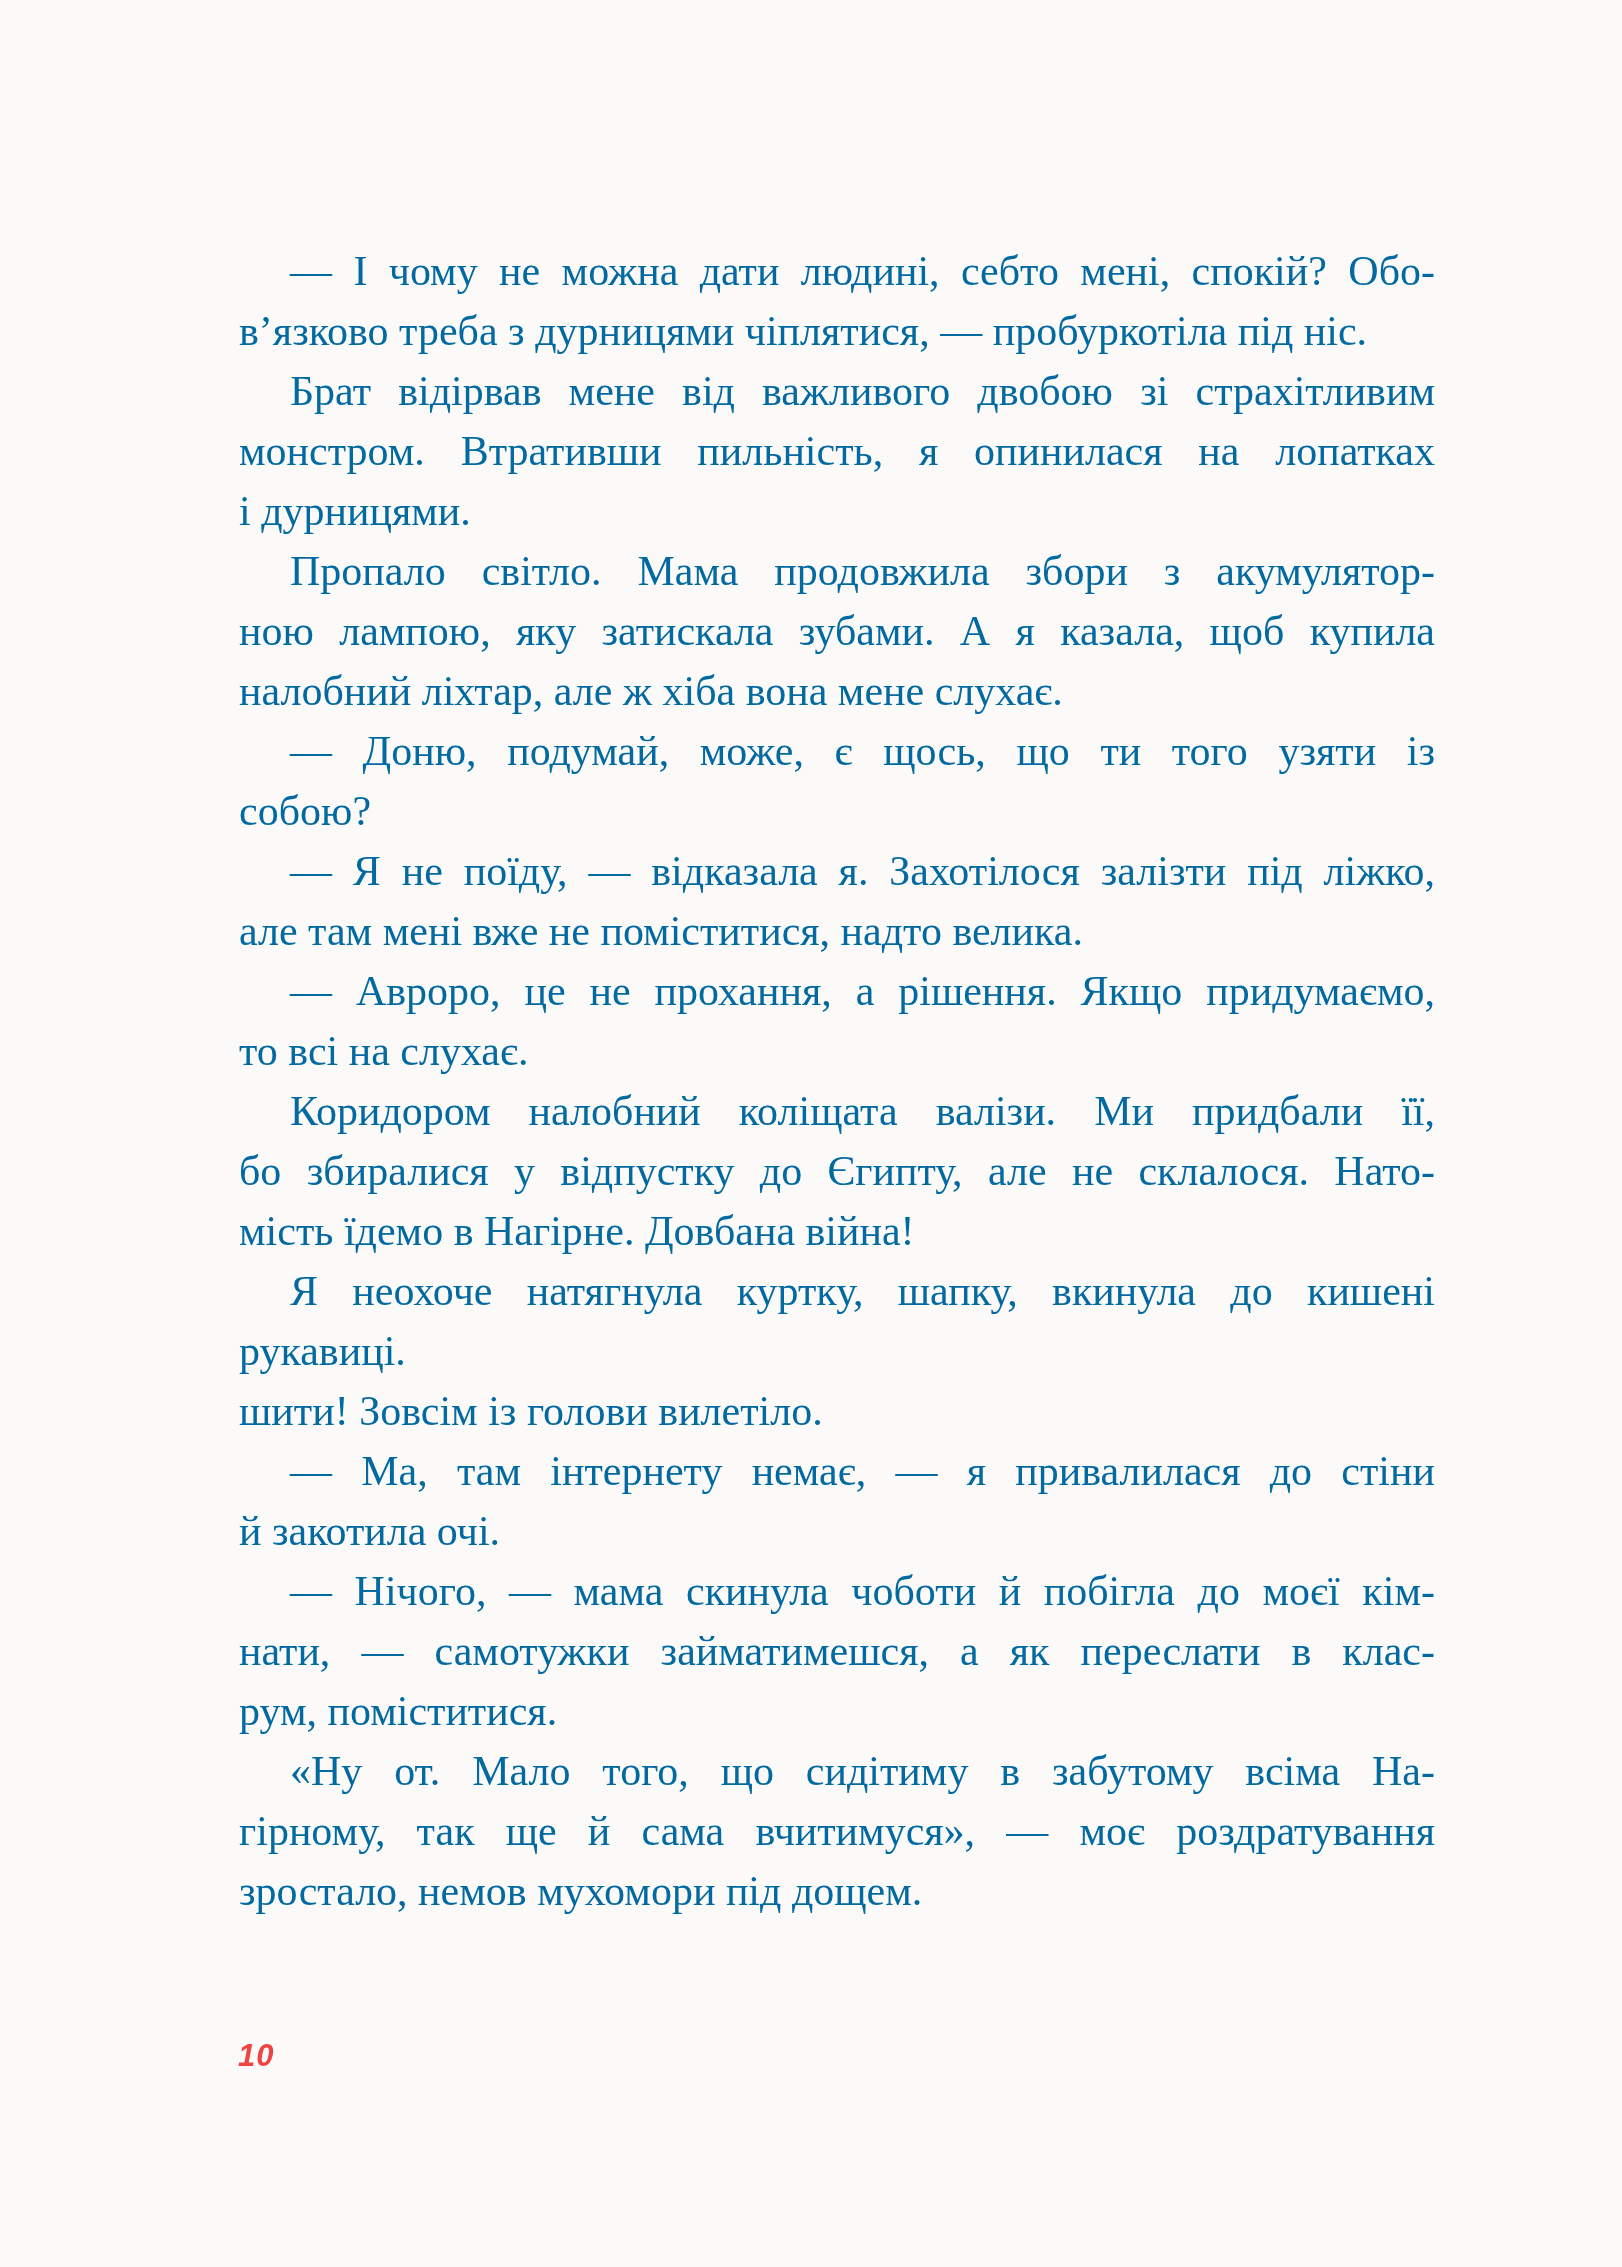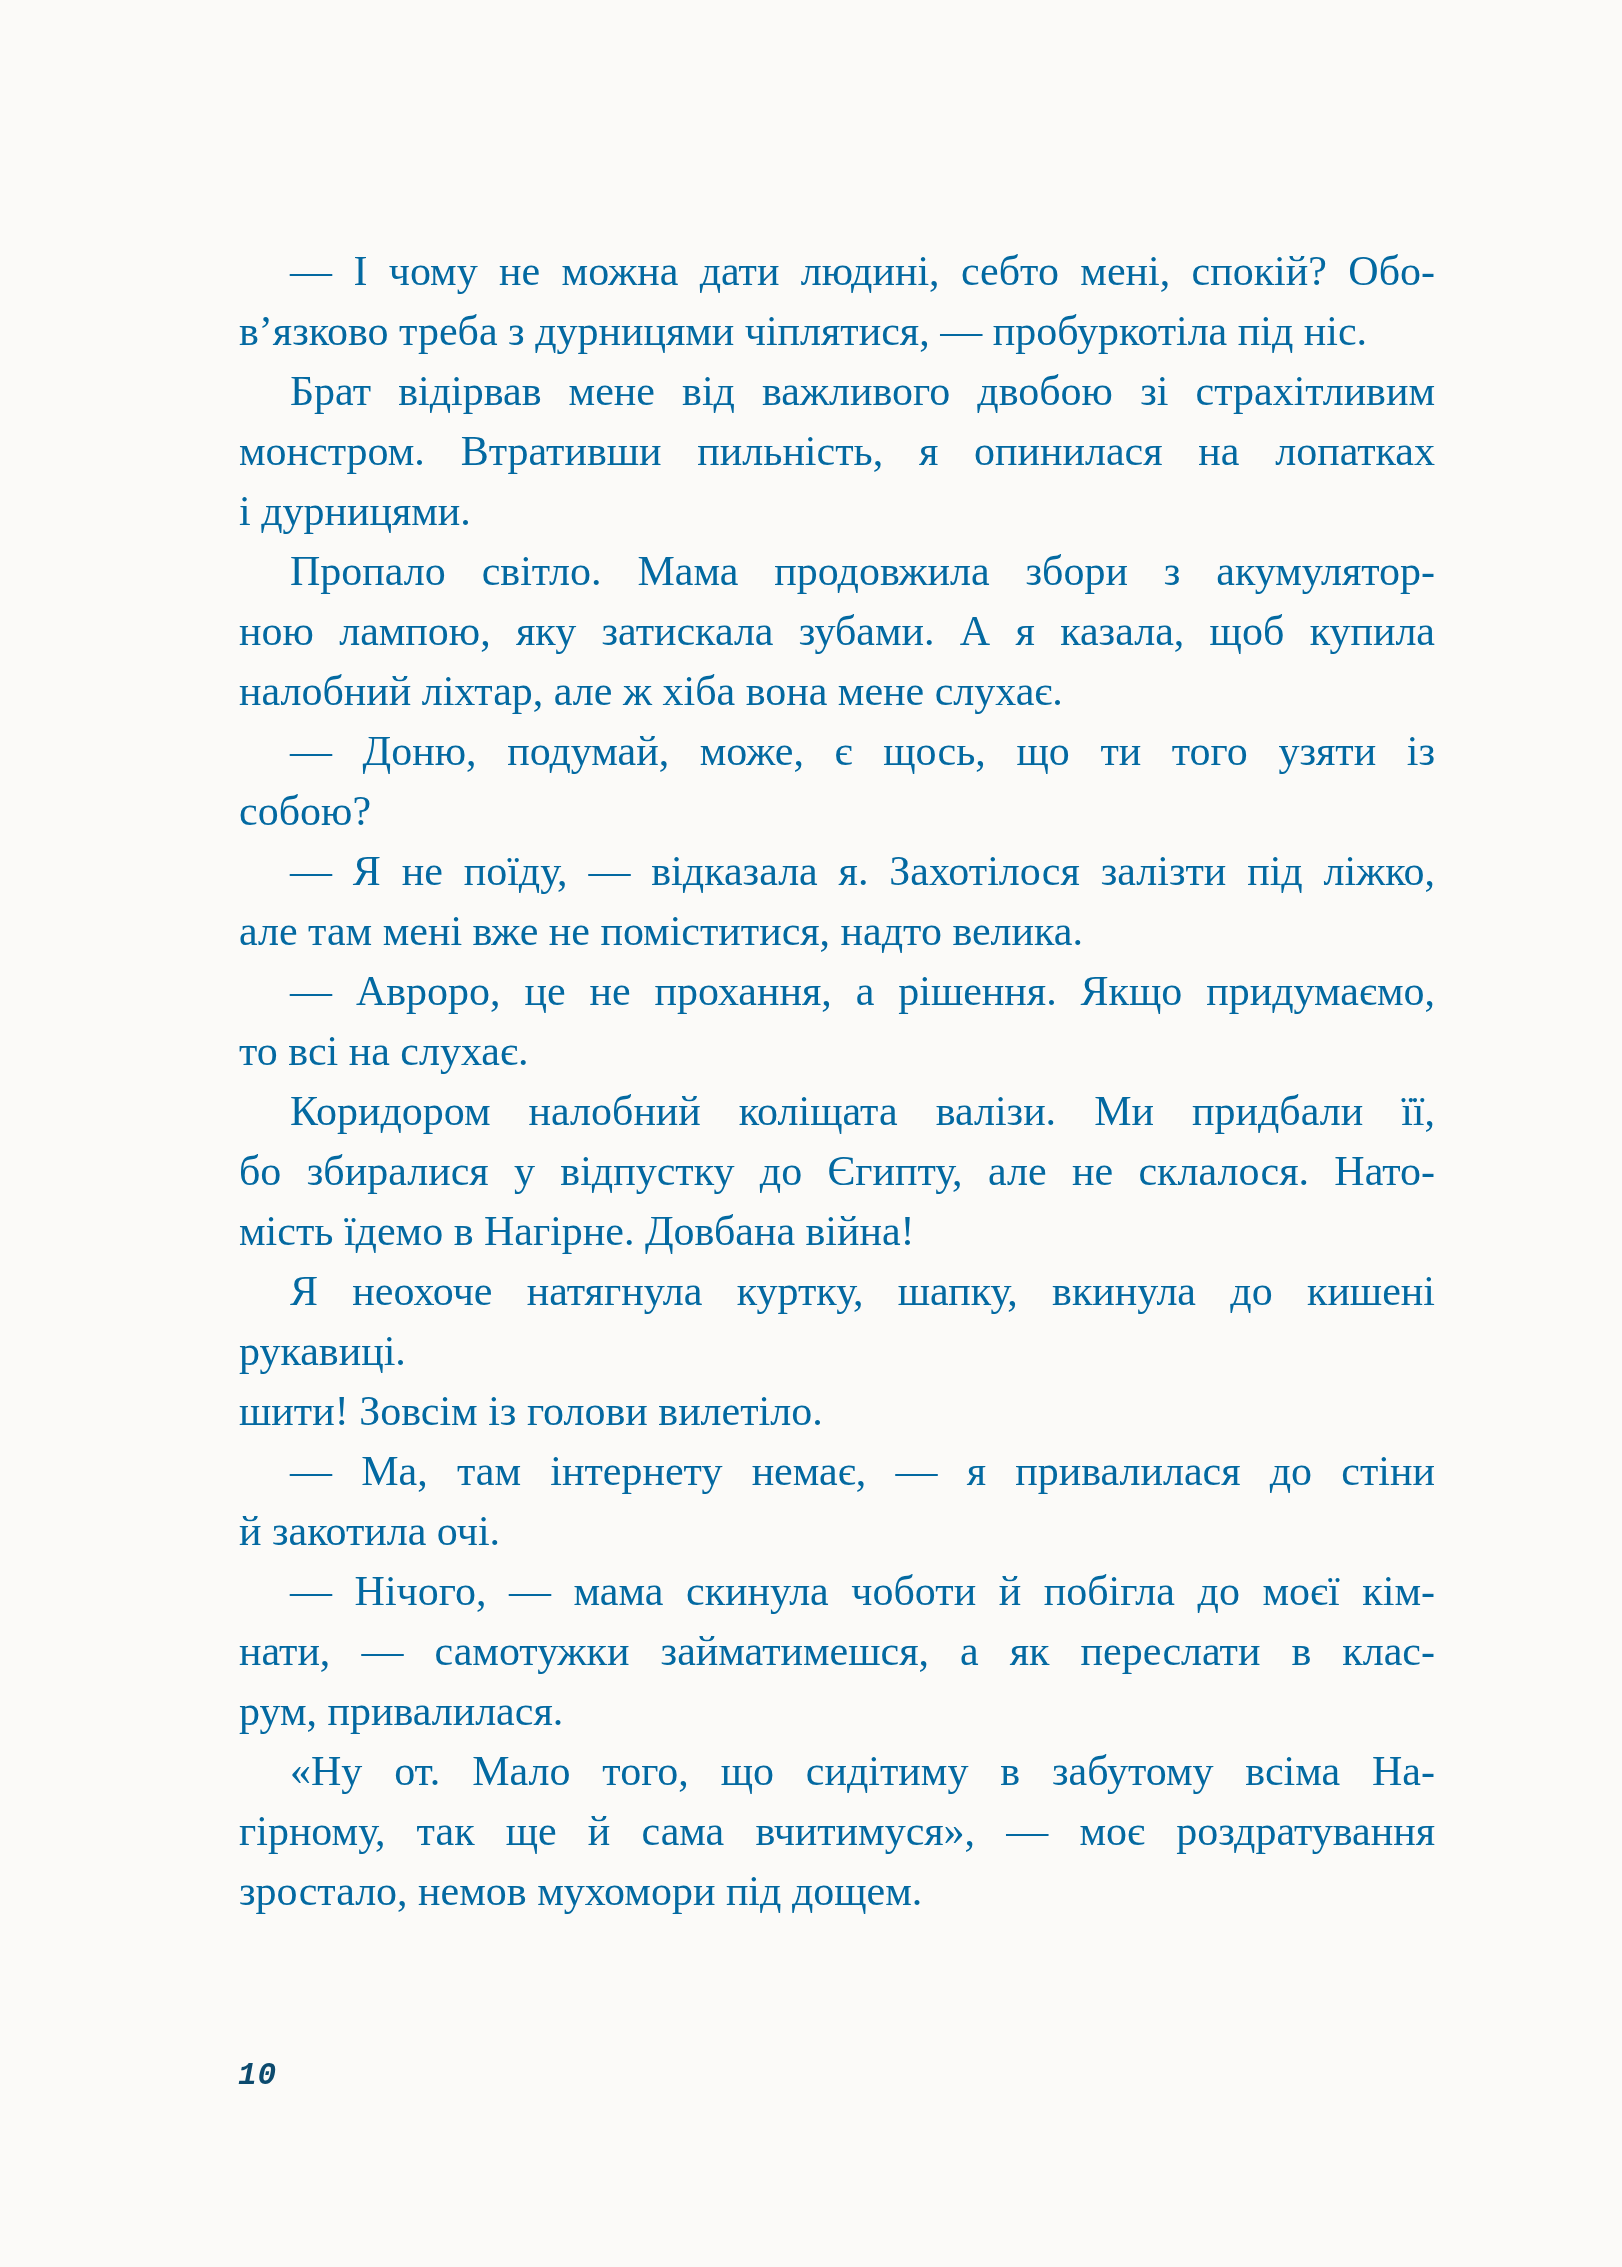--- a/index.html
+++ b/index.html
@@ -41,28 +41,27 @@
     text-align: right;
     text-align-last: left;
   }
   .line.indent {
     padding-left: 51px;
   }
   .page-number {
     position: absolute;
     left: 238px;
     top: 2037px;
-    font-family: Liberation Mono, monospace;
+    font-family: Liberation Sans, sans-serif;
     font-style: italic;
     font-weight: 700;
     font-size: 31px;
     line-height: 37px;
-    color: #0c4a6e;
+    color: #ef4444;
     letter-spacing: 0.9px;
-    margin-top: 20px;
   }
 </style>
 </head>
 <body>
 
 <div class="sheet">
   <div class="text-block" id="text-block">
       <div class="line indent">— І чому не можна дати людині, себто мені, спокій? Обо-</div>
       <div class="line plast">в’язково треба з дурницями чіплятися, — пробуркотіла під ніс.</div>
       <div class="line indent">Брат відірвав мене від важливого двобою зі страхітливим</div>
@@ -80,20 +79,20 @@
       <div class="line indent">Коридором налобний коліщата валізи. Ми придбали її,</div>
       <div class="line">бо збиралися у відпустку до Єгипту, але не склалося. Нато-</div>
       <div class="line plast">мість їдемо в Нагірне. Довбана війна!</div>
       <div class="line indent">Я неохоче натягнула куртку, шапку, вкинула до кишені</div>
       <div class="line plast">рукавиці.</div>
       <div class="line plast">шити! Зовсім із голови вилетіло.</div>
       <div class="line indent">— Ма, там інтернету немає, — я привалилася до стіни</div>
       <div class="line plast">й закотила очі.</div>
       <div class="line indent">— Нічого, — мама скинула чоботи й побігла до моєї кім-</div>
       <div class="line">нати, — самотужки займатимешся, а як переслати в клас-</div>
-      <div class="line plast">рум, привалилася.</div>
+      <div class="line plast">рум, поміститися.</div>
       <div class="line indent">«Ну от. Мало того, що сидітиму в забутому всіма На-</div>
       <div class="line">гірному, так ще й сама вчитимуся», — моє роздратування</div>
       <div class="line plast">зростало, немов мухомори під дощем.</div>
     </div>
   <div class="page-number">10</div>
 </div>
 
 
 </body></html>

